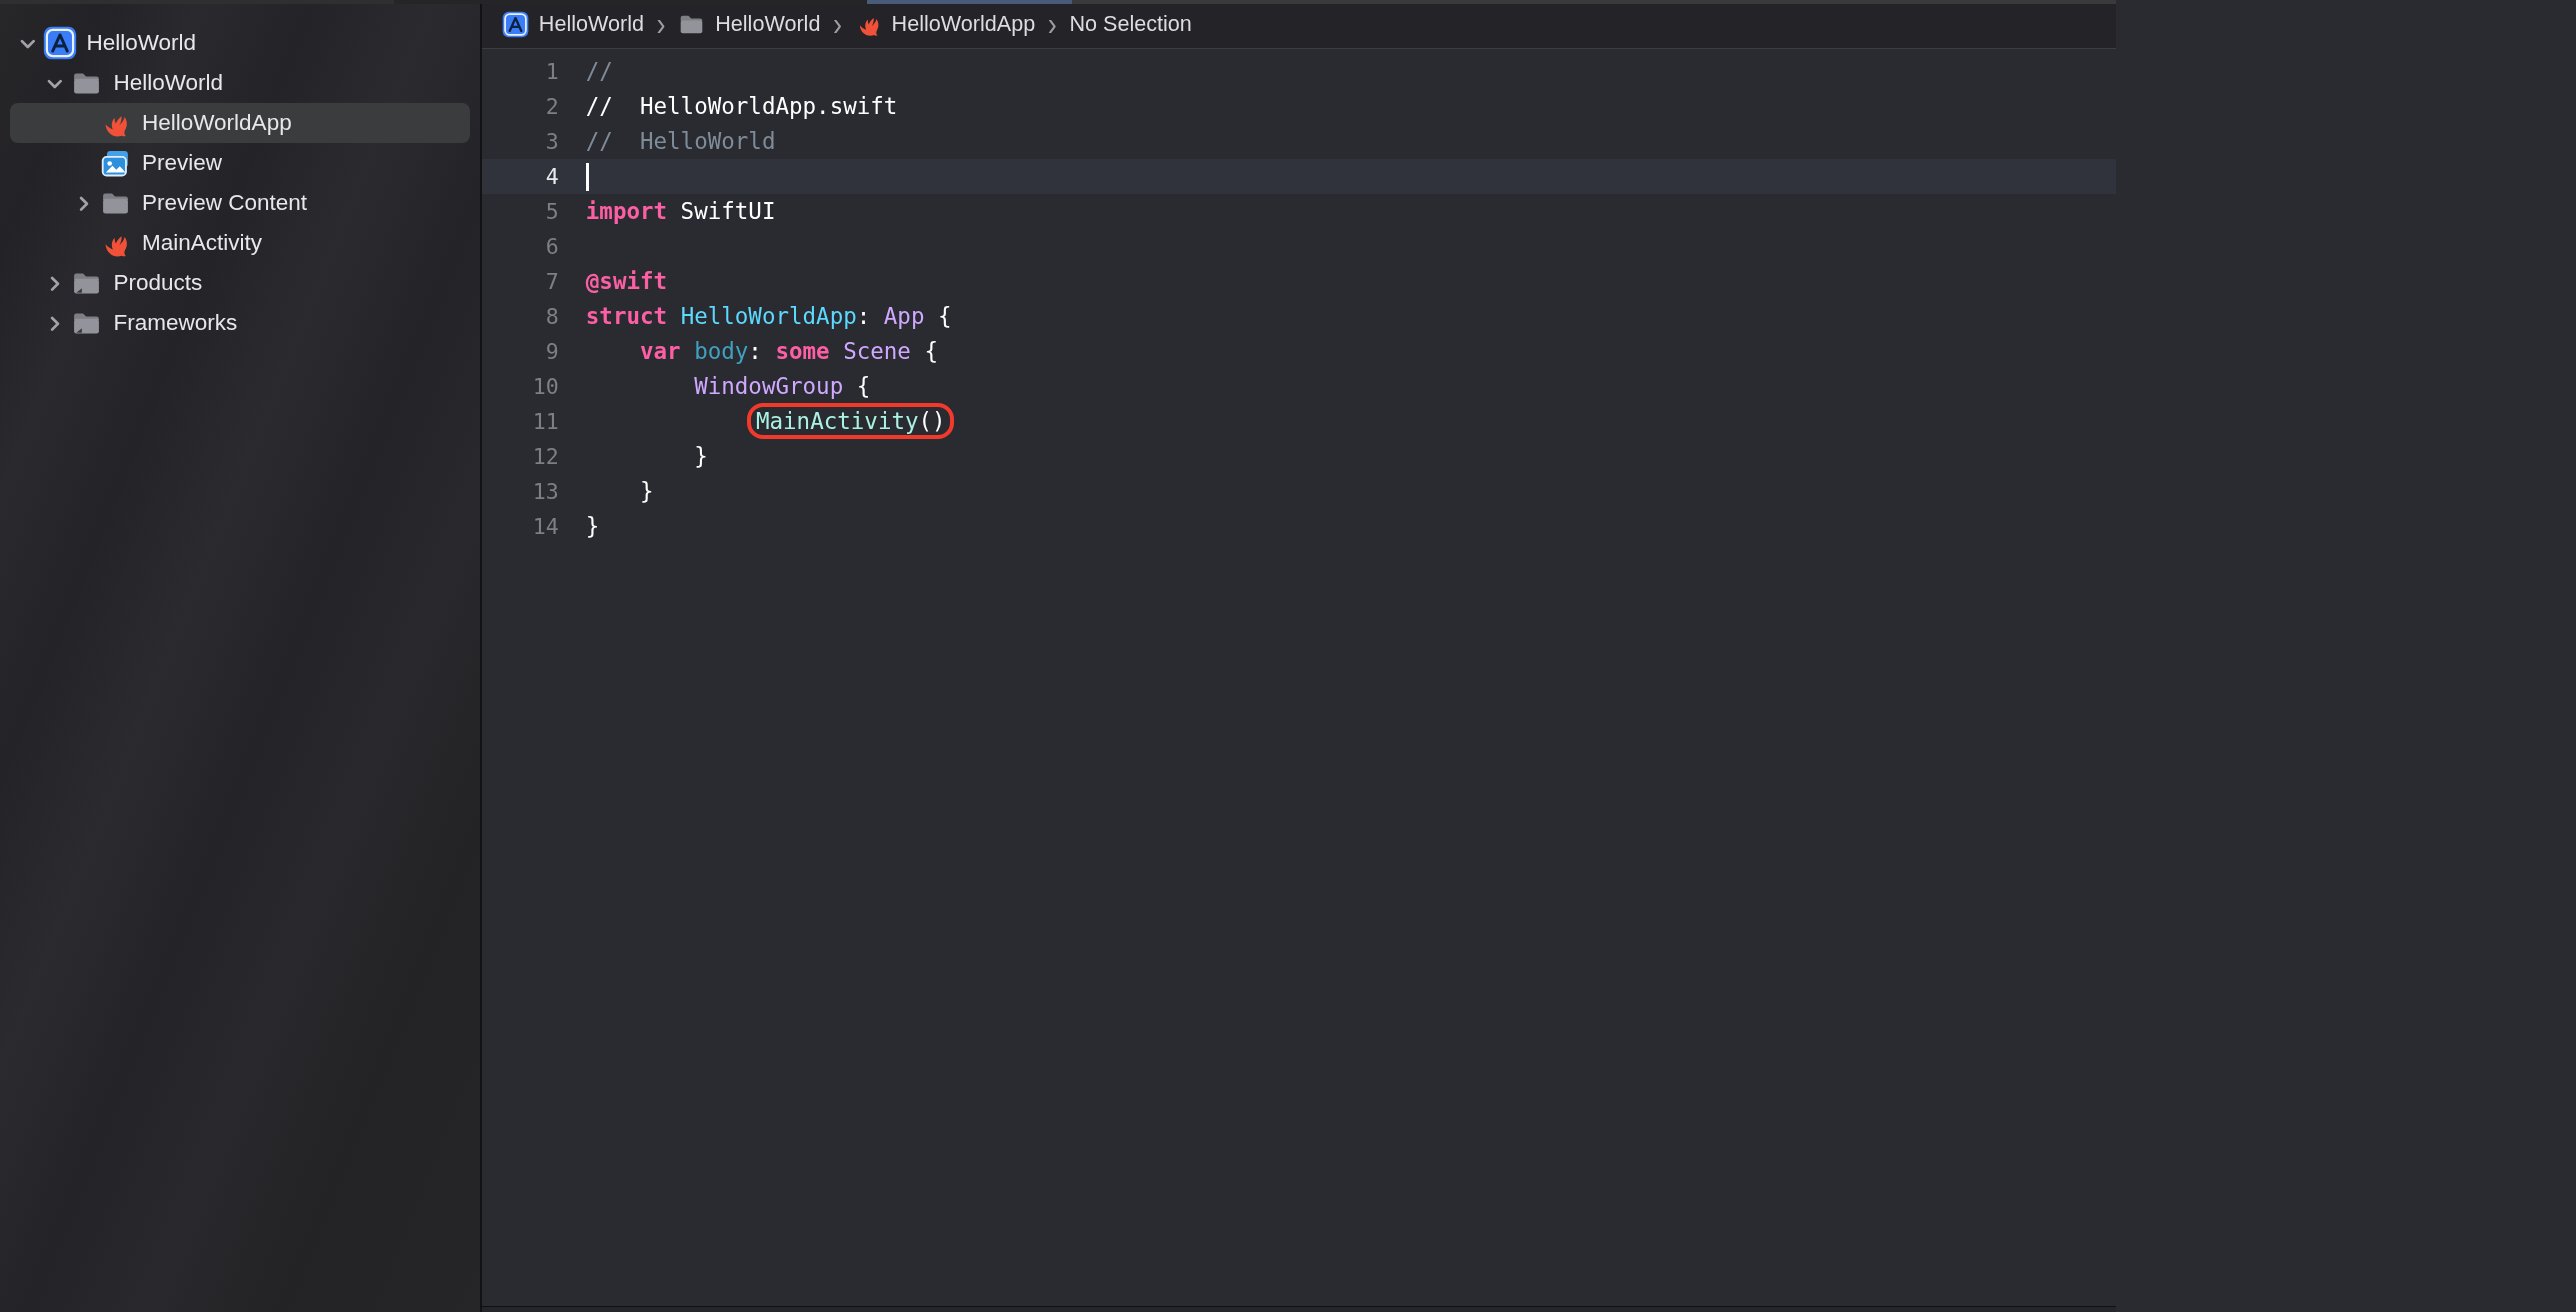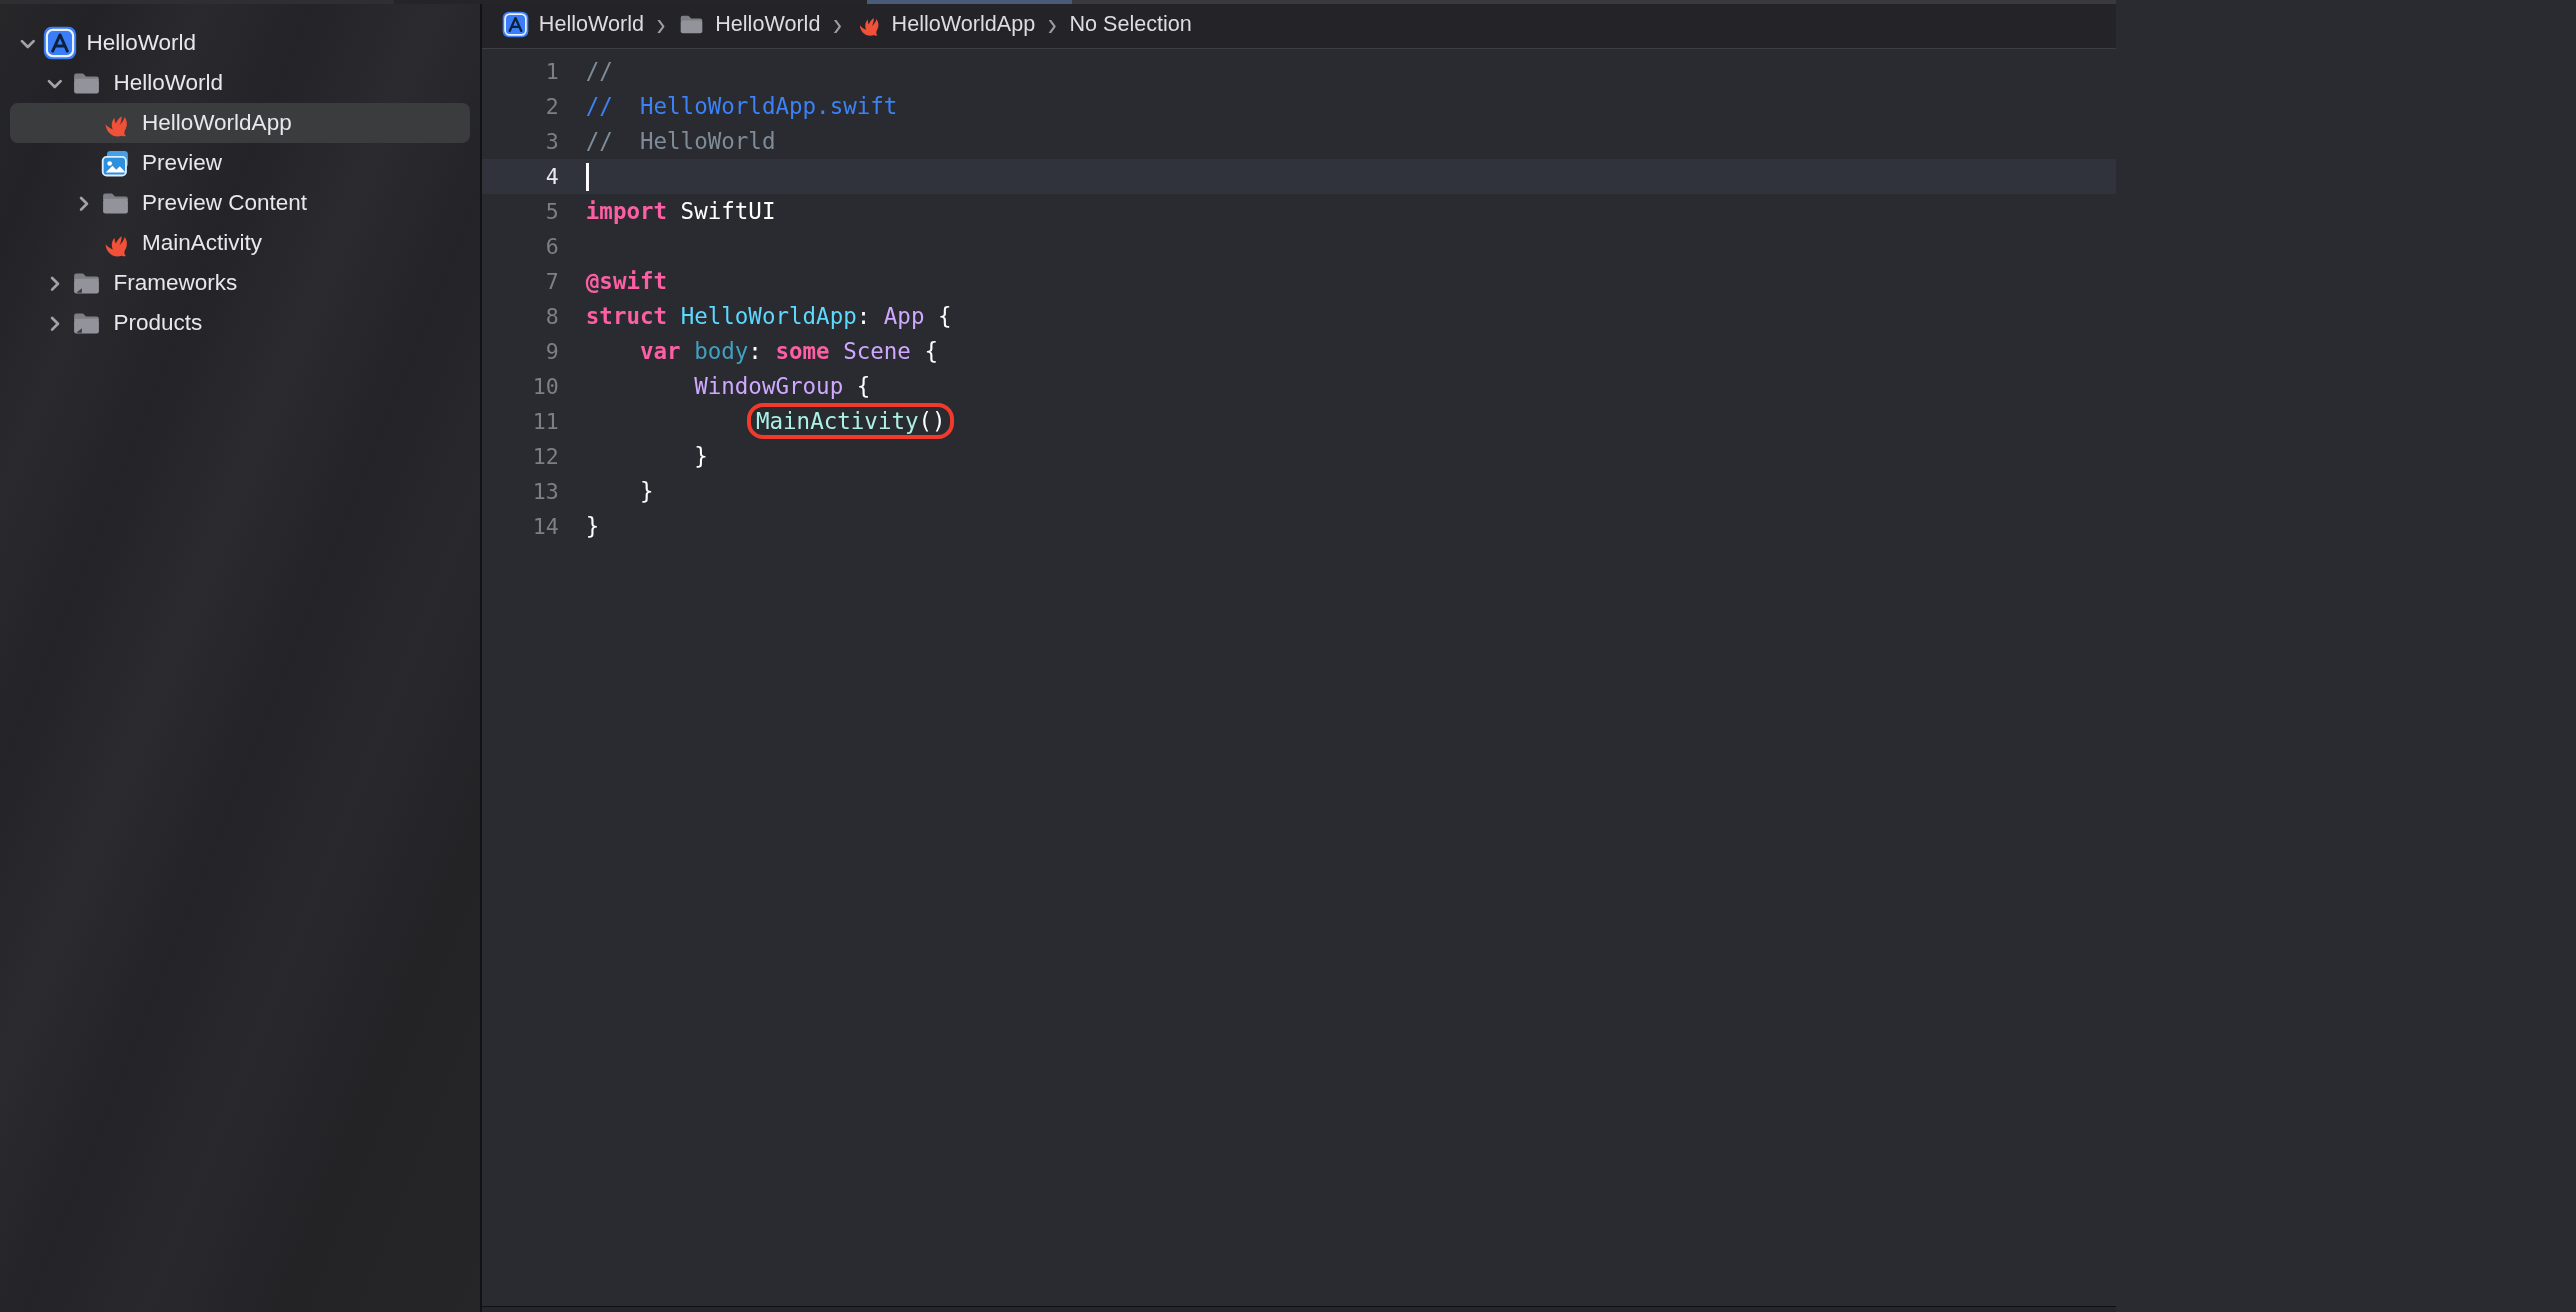--- a/index.html
+++ b/index.html
@@ -189,36 +189,36 @@
       <path d="M9 5.5 l6.5 6.5 -6.5 6.5" stroke="#a2a2a8" stroke-width="3" fill="none" stroke-linecap="round" stroke-linejoin="round"></path>
     </svg>
         </span>
         <span class="ic">
     <svg width="31" height="31" viewBox="0 0 40 40">
       <path d="M4 10 a3 3 0 0 1 3-3 h8.5 l4 4 H33 a3 3 0 0 1 3 3 v1.5 H4 Z" fill="#7e7e85"></path>
       <rect x="4" y="14" width="32" height="19" rx="3" fill="#93939b"></rect>
       <path d="M7 32 l7 0 0-6 z" fill="#3a3a3e"></path>
     </svg>
         </span>
+        <span>Products</span>
+      </div>
+      <div class="nav-row lvl1">
+        <span class="chev">
+    <svg width="21.6" height="21.6" viewBox="0 0 24 24">
+      <path d="M9 5.5 l6.5 6.5 -6.5 6.5" stroke="#a2a2a8" stroke-width="3" fill="none" stroke-linecap="round" stroke-linejoin="round"></path>
+    </svg>
+        </span>
+        <span class="ic">
+    <svg width="31" height="31" viewBox="0 0 40 40">
+      <path d="M4 10 a3 3 0 0 1 3-3 h8.5 l4 4 H33 a3 3 0 0 1 3 3 v1.5 H4 Z" fill="#7e7e85"></path>
+      <rect x="4" y="14" width="32" height="19" rx="3" fill="#93939b"></rect>
+      <path d="M7 32 l7 0 0-6 z" fill="#3a3a3e"></path>
+    </svg>
+        </span>
         <span>Frameworks</span>
-      </div>
-      <div class="nav-row lvl1">
-        <span class="chev">
-    <svg width="21.6" height="21.6" viewBox="0 0 24 24">
-      <path d="M9 5.5 l6.5 6.5 -6.5 6.5" stroke="#a2a2a8" stroke-width="3" fill="none" stroke-linecap="round" stroke-linejoin="round"></path>
-    </svg>
-        </span>
-        <span class="ic">
-    <svg width="31" height="31" viewBox="0 0 40 40">
-      <path d="M4 10 a3 3 0 0 1 3-3 h8.5 l4 4 H33 a3 3 0 0 1 3 3 v1.5 H4 Z" fill="#7e7e85"></path>
-      <rect x="4" y="14" width="32" height="19" rx="3" fill="#93939b"></rect>
-      <path d="M7 32 l7 0 0-6 z" fill="#3a3a3e"></path>
-    </svg>
-        </span>
-        <span>Products</span>
       </div>
     </div>
 
   <div class="v-divider"></div>
 
   <div class="main">
     <div class="jumpbar" id="jumpbar">
         <span class="crumb">
           <span class="ic">
     <svg width="27" height="27" viewBox="0 0 40 40">
@@ -254,21 +254,21 @@
           <span>No Selection</span>
         </span>
       </div>
     <div class="editor" id="editor">
         <div class="code-line">
           <span class="gutter">1</span>
           <span class="code"><span style="color: rgb(127, 140, 152);">//</span></span>
         </div>
         <div class="code-line">
           <span class="gutter">2</span>
-          <span class="code"><span style="color: #3b82f6;">//  HelloWorldApp.swift</span></span>
+          <span class="code"><span style="color: #ffffff;">//  HelloWorldApp.swift</span></span>
         </div>
         <div class="code-line">
           <span class="gutter">3</span>
           <span class="code"><span style="color: rgb(127, 140, 152);">//  HelloWorld</span></span>
         </div>
         <div class="code-line current">
           <span class="gutter">4</span>
           <span class="code"><span class="cursor"></span></span>
         </div>
         <div class="code-line">

